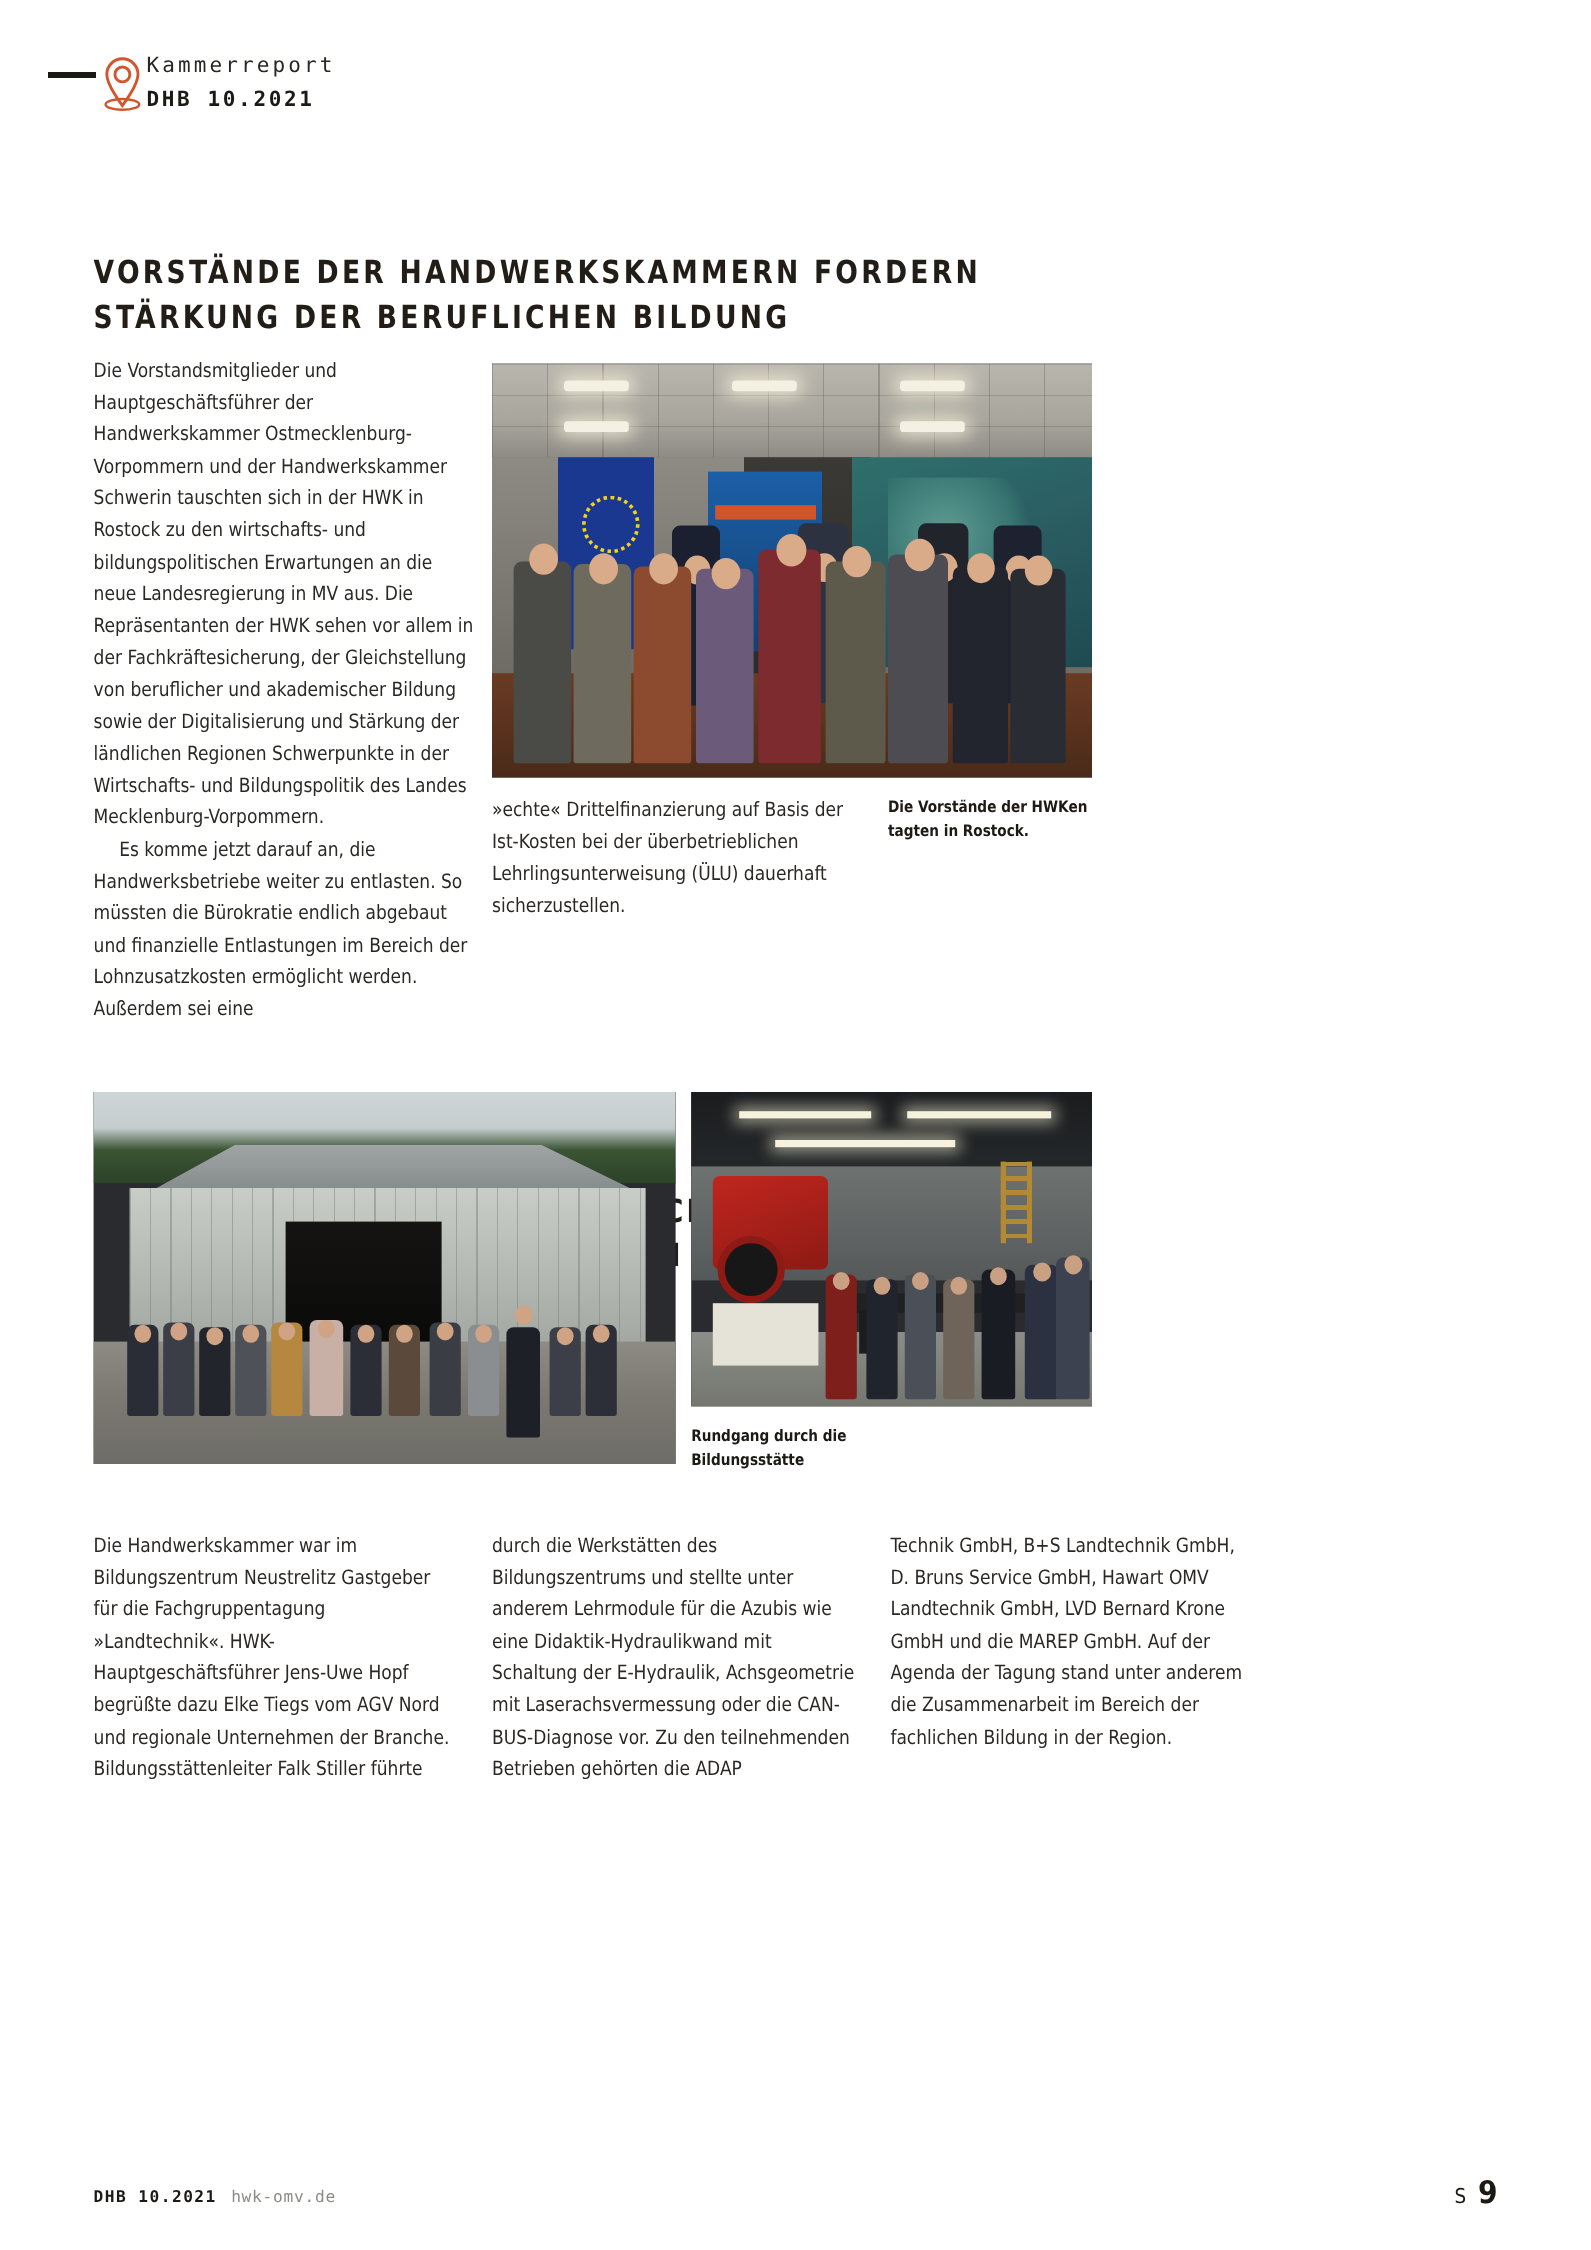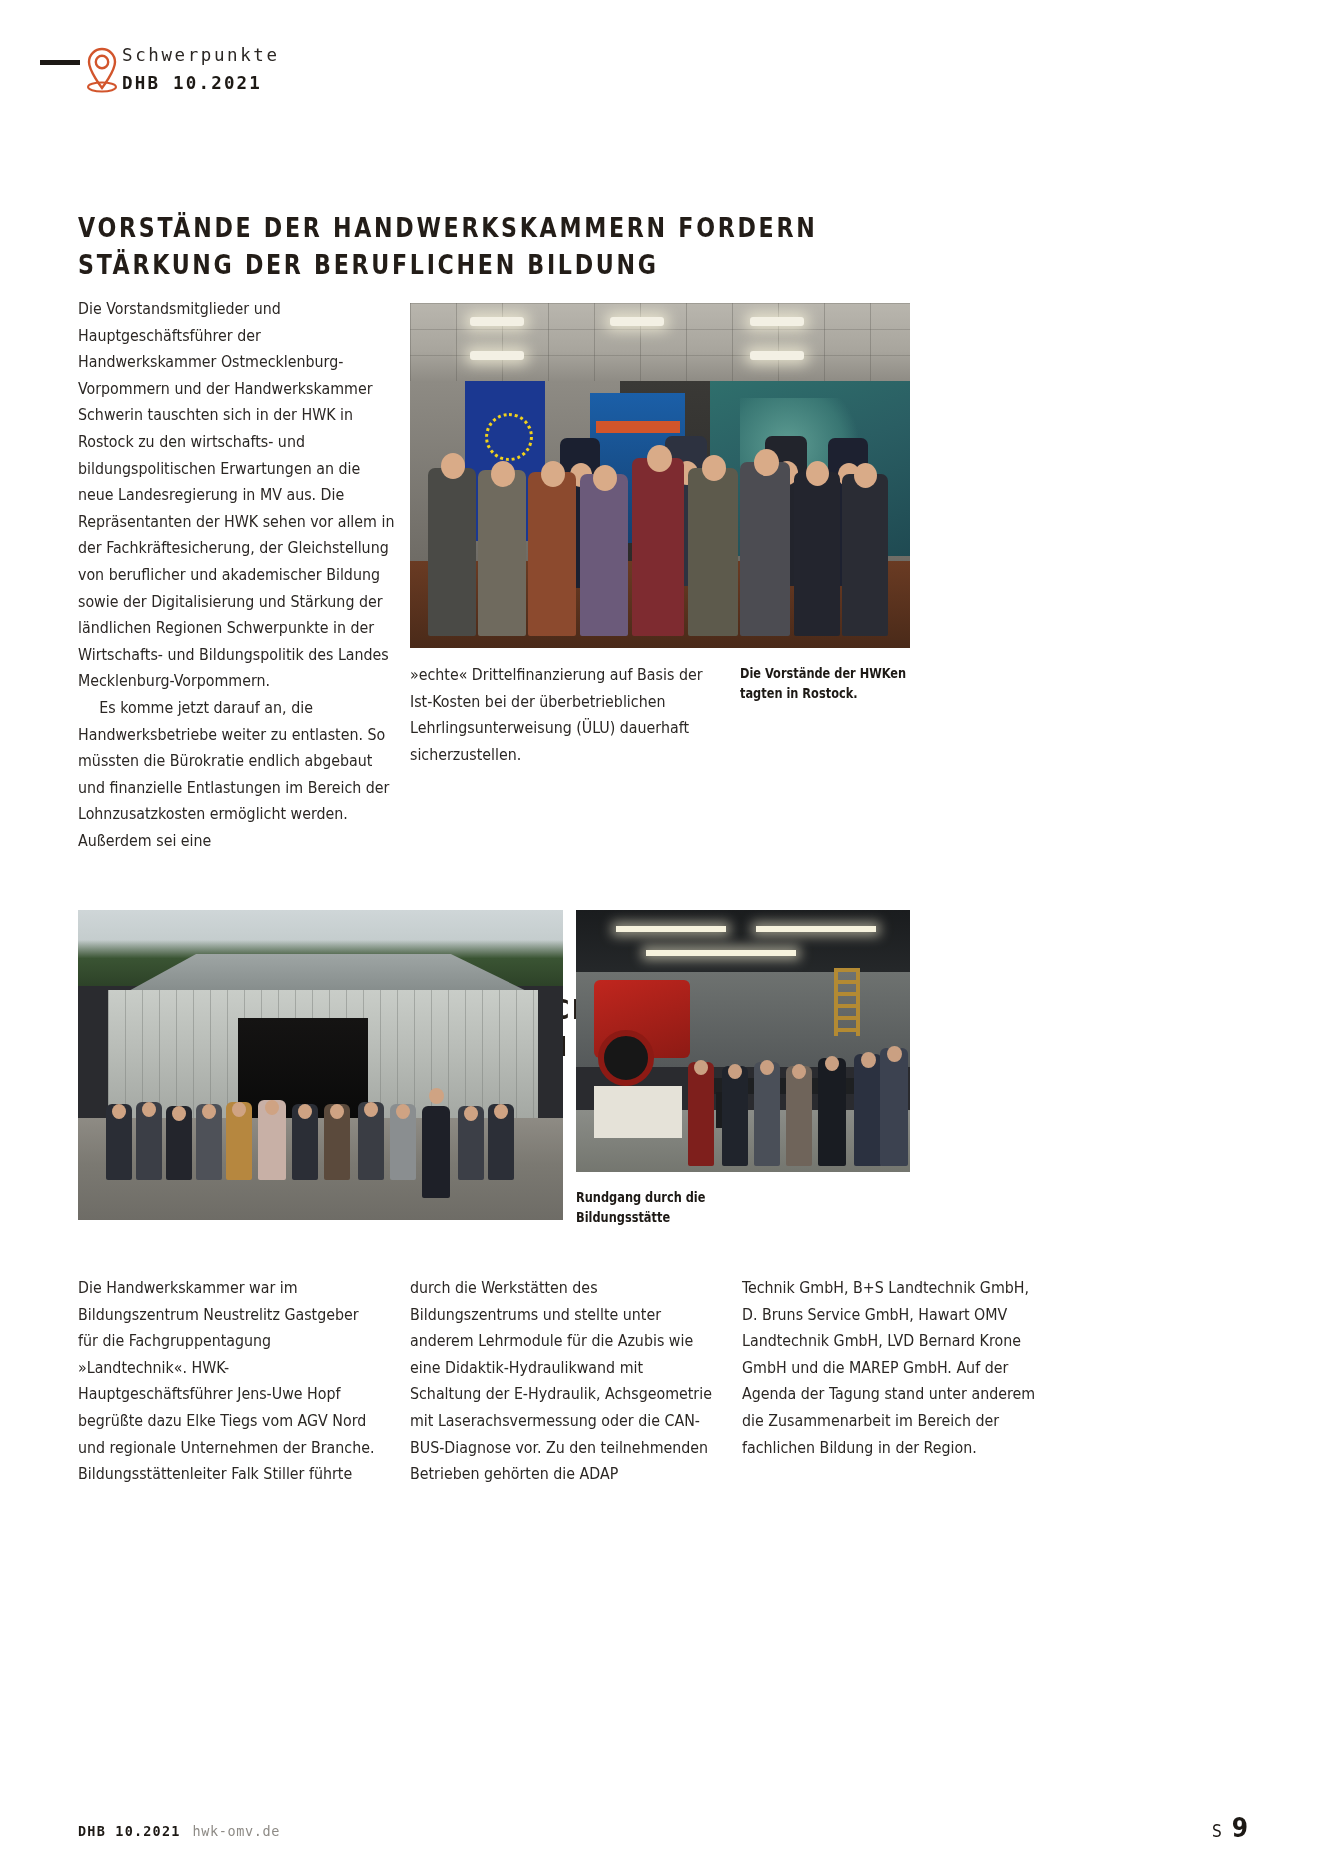--- a/index.html
+++ b/index.html
@@ -312,21 +312,21 @@
   <div class="masthead">
     <div class="masthead-rule"></div>
 
     <svg class="pin-icon" viewBox="0 0 34 48">
       <ellipse cx="17" cy="41" rx="14" ry="4.5" fill="none" stroke="#d2552c" stroke-width="2"></ellipse>
       <path d="M17 3 C9.8 3 4 8.8 4 16 C4 25 17 42 17 42 C17 42 30 25 30 16 C30 8.8 24.2 3 17 3 Z" fill="none" stroke="#d2552c" stroke-width="2.4"></path>
       <circle cx="17" cy="16" r="6.2" fill="none" stroke="#d2552c" stroke-width="2.4"></circle>
     </svg>
 
     <div class="masthead-text">
-      <div class="kammerreport">Schwerpunkte</div>
+      <div class="kammerreport">Kammerreport</div>
       <div class="dhb-date">DHB 10.2021</div>
     </div>
   </div>
 
   <div class="section-heading" id="heading-1">
     <span class="hl">VORSTÄNDE DER HANDWERKSKAMMERN FORDERN</span>
     <span class="hl">STÄRKUNG DER BERUFLICHEN BILDUNG</span>
   </div>
 
   <div class="photo" id="photo-1">

